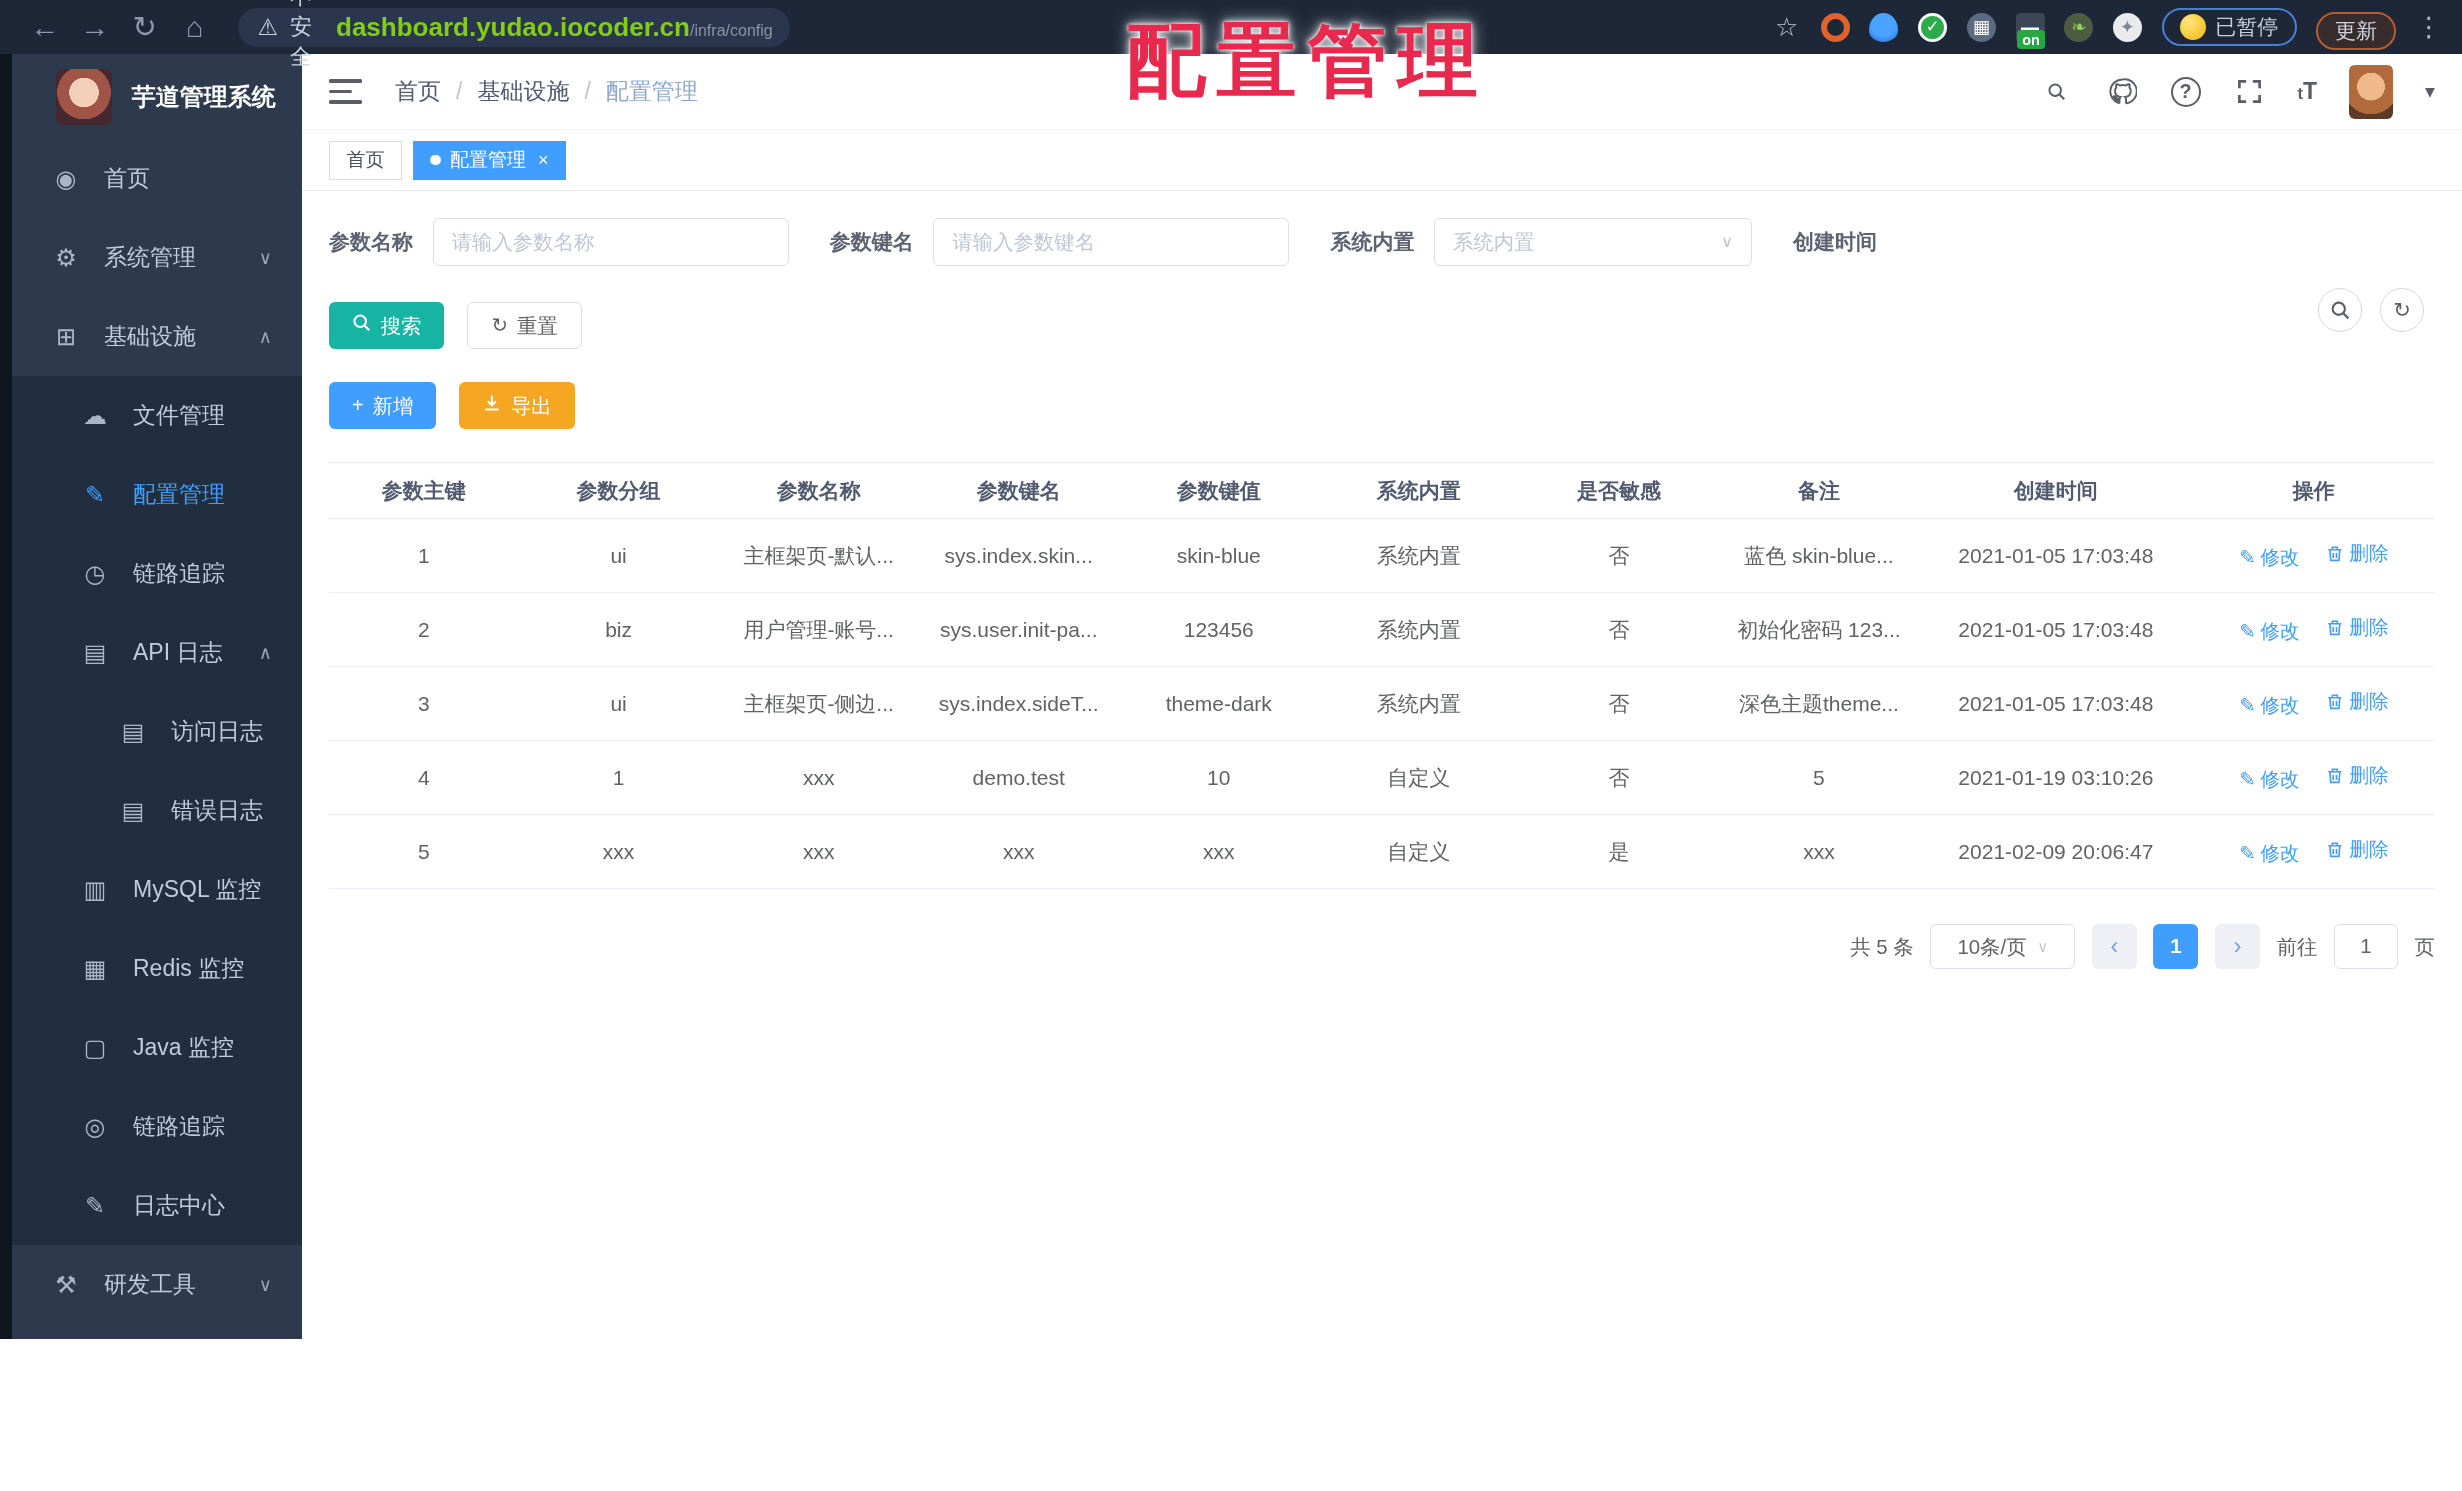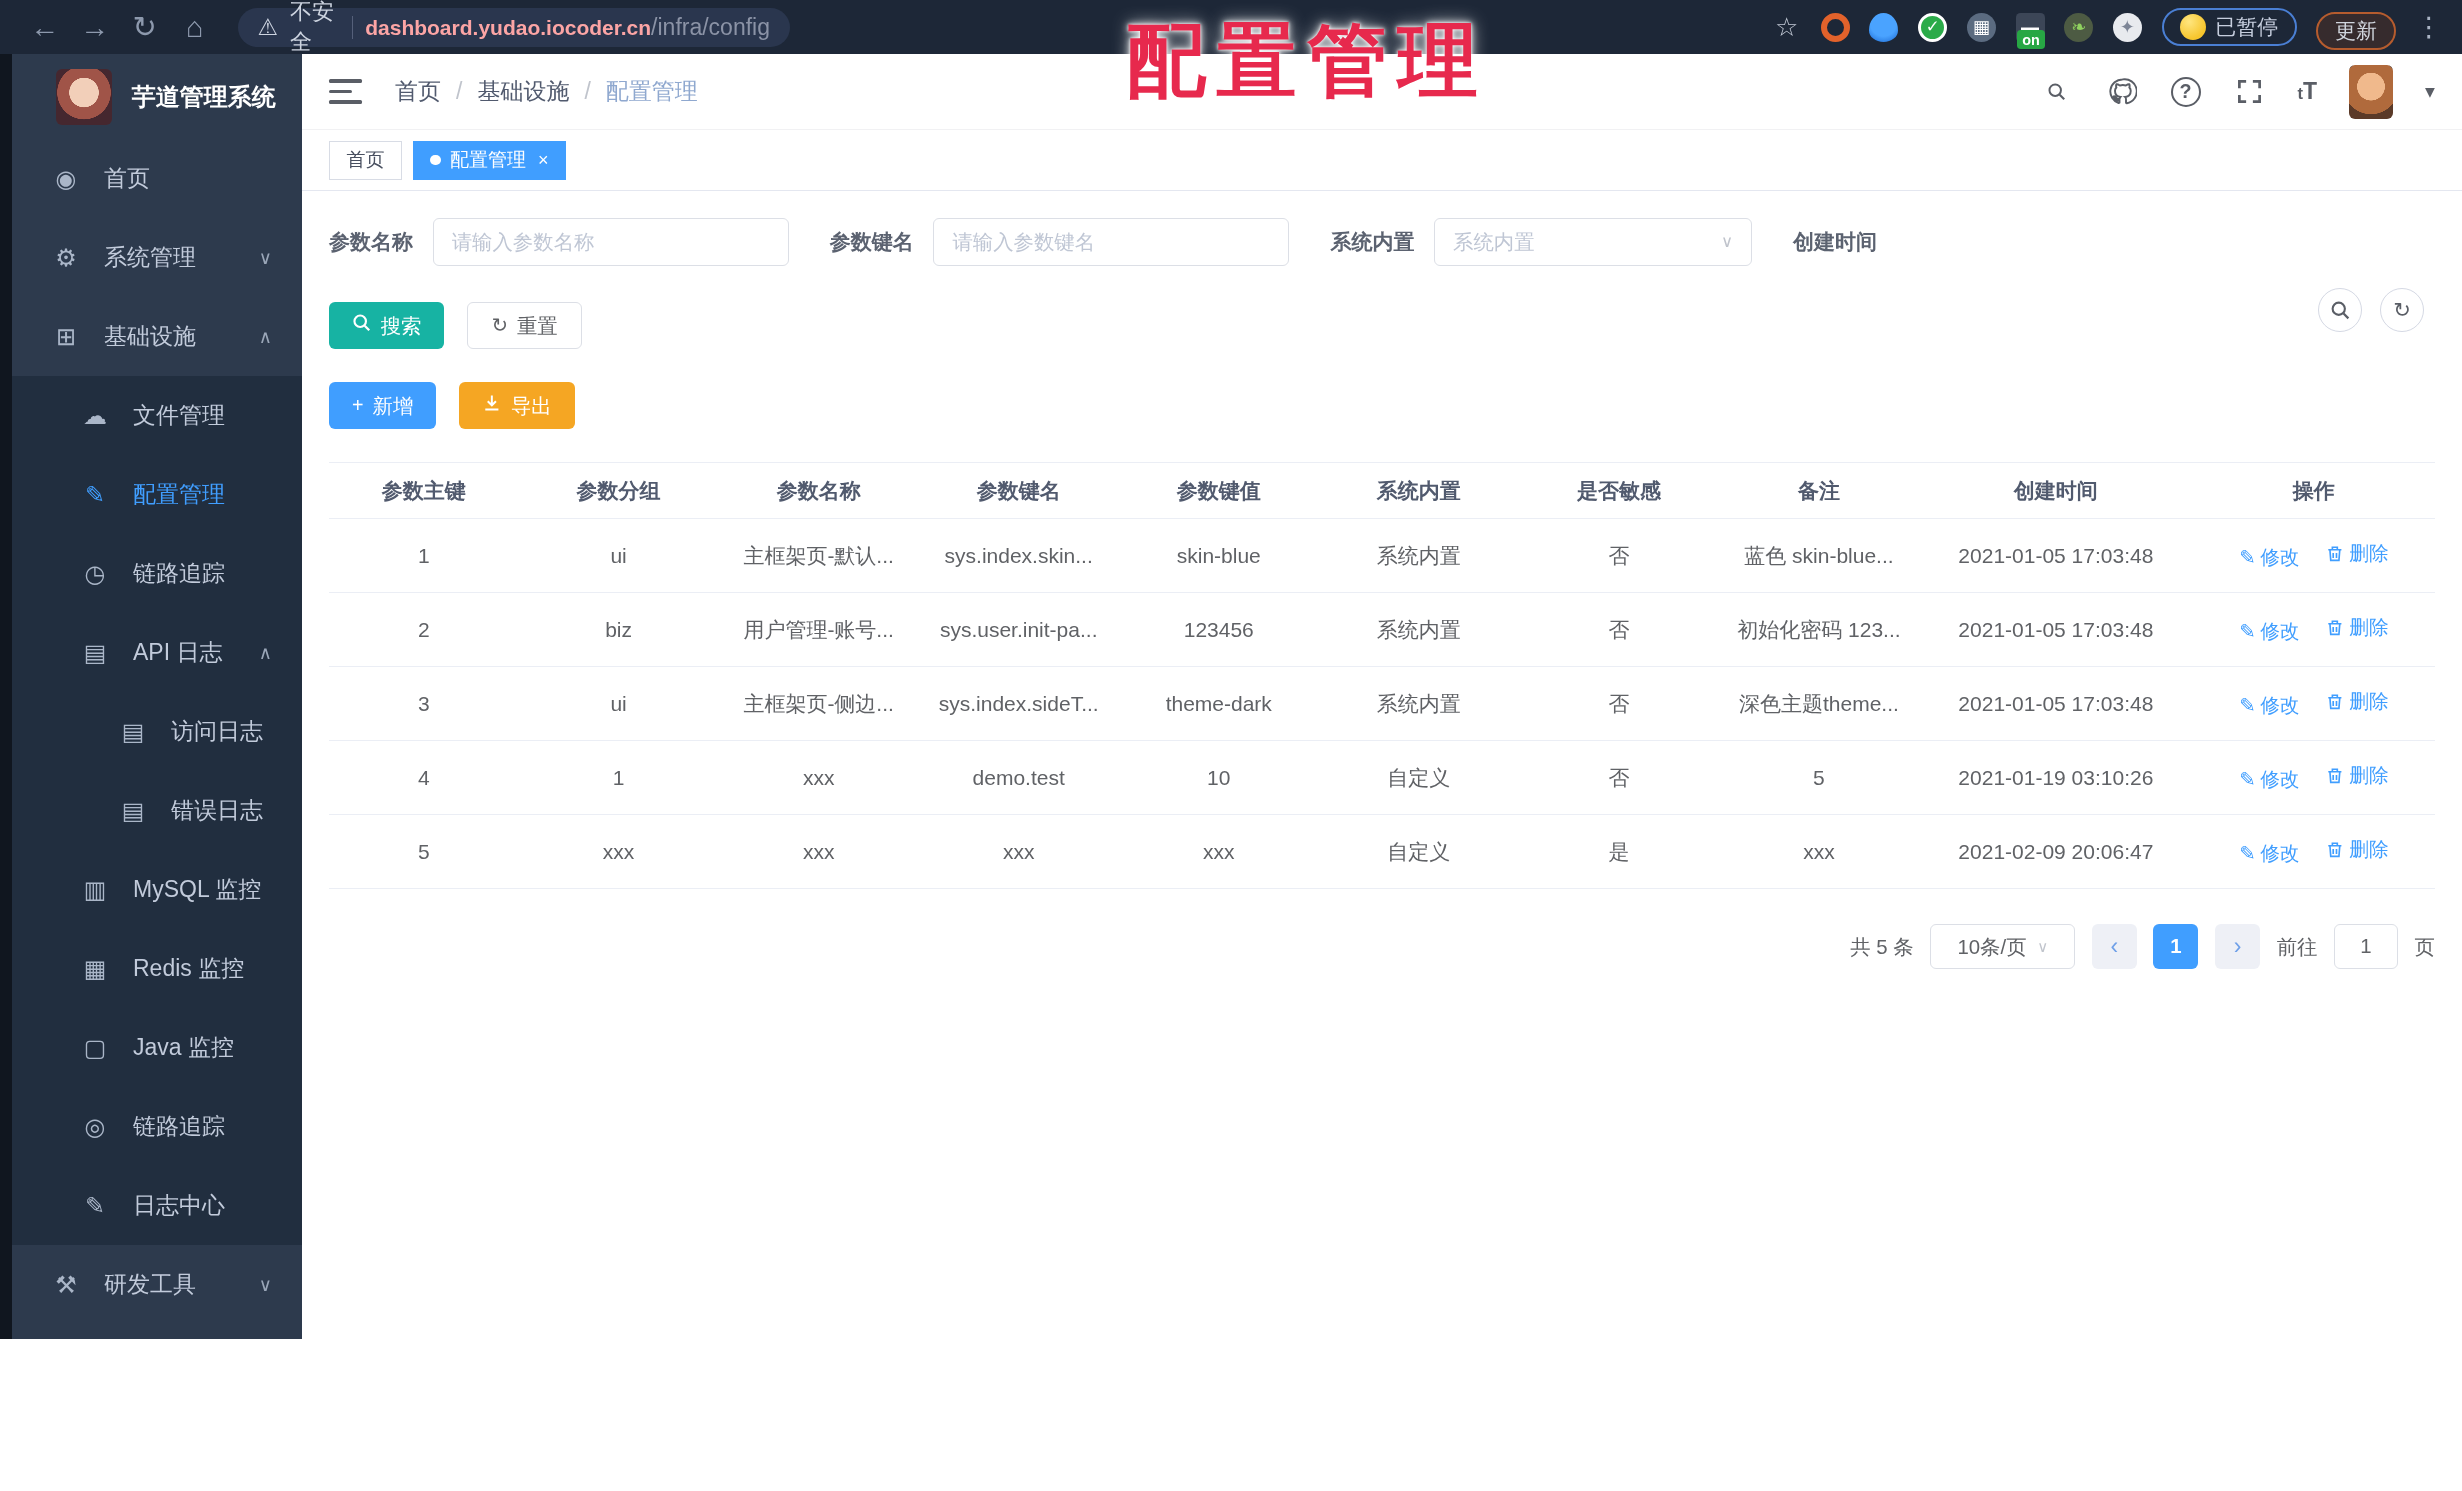--- a/index.html
+++ b/index.html
@@ -6,22 +6,22 @@
   html,body { width:2462px; height:1491px; overflow:hidden; }
   body { font-family:"Liberation Sans","DejaVu Sans",sans-serif; background:#fff; position:relative; }
 
   
   .chrome { height:54px; background:#1d2737; display:flex; align-items:center; color:#9aa5b8; padding:0 19.7px; position:relative; z-index:5; }
   .chrome .navic { font-size:29px; width:50px; text-align:center; color:#8d99ad; }
   .url-pill { margin-left:18px; height:39px; width:552px; border-radius:19.7px; background:#2a364e; display:flex; align-items:center; padding:0 19.7px; gap:12px; }
   .warn { color:#cdd4e0; font-size:23px; }
   .sec-label { color:#cdd4e0; font-size:22px; }
   .url-div { width:1.5px; height:23px; background:#55607a; }
-  .url-host { color:#fca5a5; font-size:21px; font-weight:bold; }
-  .url-path { color:#8b93a6; font-size:23px; }
+  .url-host { color:#84cc16; font-size:26px; font-weight:bold; }
+  .url-path { color:#8b93a6; font-size:16px; }
   .chrome-right { margin-left:auto; display:flex; align-items:center; gap:19.7px; }
   .ext { width:29px; height:29px; border-radius:50%; display:flex; align-items:center; justify-content:center; font-size:18px; color:#fff; position:relative; }
   .ext.star { background:transparent; color:#c3cad6; font-size:26px; }
   .ext.orange { border:6.8px solid #e2622b; background:transparent; }
   .ext.pin { background:radial-gradient(circle at 50% 35%, #4aa3ff 55%, #1967d2); border-radius:50% 50% 50% 50%/60% 60% 40% 40%; }
   .ext.vgreen { background:#2bab49; border:3px solid #fff; font-size:16.6px; }
   .ext.grid { background:#5b6b80; }
   .ext.onb { background:#3c4657; border-radius:4.5px; }
   .on-badge { position:absolute; bottom:-7.6px; left:1.5px; background:#27a744; color:#fff; font-size:14.4px; padding:1.5px 5.3px; border-radius:3.8px; font-weight:bold; }
   .ext.leaf { background:#4d5b43; color:#8fd15f; }

